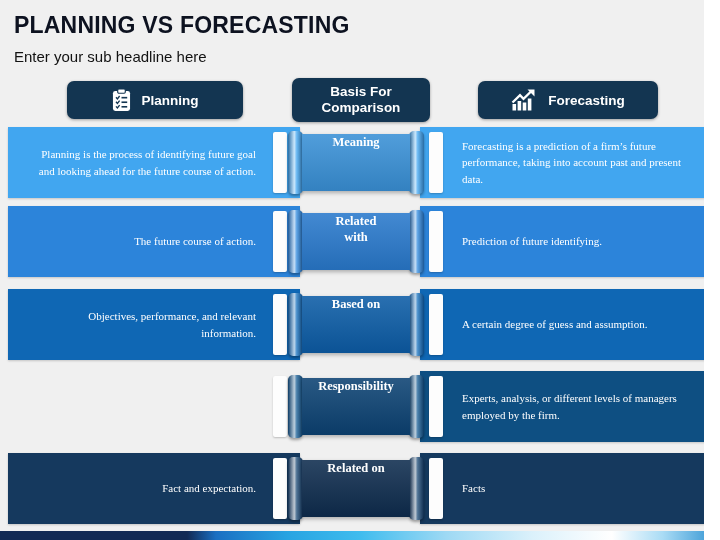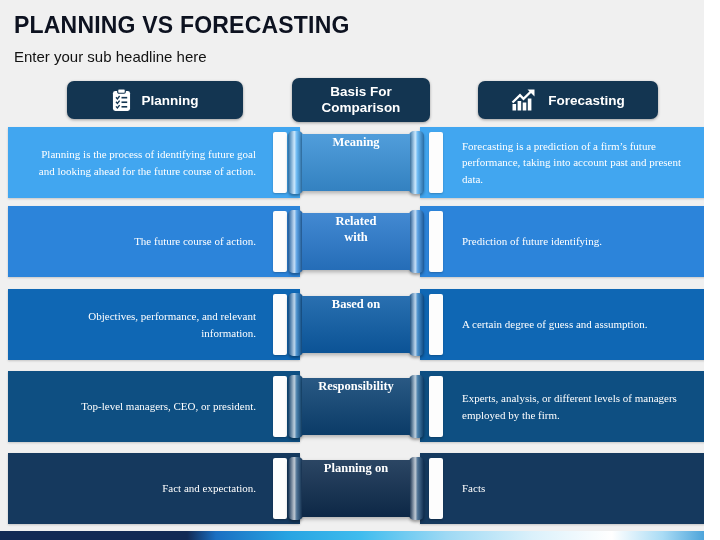--- a/index.html
+++ b/index.html
@@ -158,23 +158,20 @@
     <div class="wbar wbar-left"></div>
     <div class="wbar wbar-right"></div>
     <div class="roll roll-left"></div>
     <div class="roll roll-right"></div>
     <div class="panel">
       <span class="panel-label">Based on</span>
     </div>
   </div>
 
   <div class="row" style="top: 371px; --band: #0e4f82; --panel: #0c4273;">
-    <div class="band band-left">
-      <div class="cell-text left">Top-level managers, CEO, or president.</div>
-    </div>
     <div class="band band-right">
       <div class="cell-text right">Experts, analysis, or different levels of managers employed by the firm.</div>
     </div>
     <div class="wbar wbar-left"></div>
     <div class="wbar wbar-right"></div>
     <div class="roll roll-left"></div>
     <div class="roll roll-right"></div>
     <div class="panel">
       <span class="panel-label">Responsibility</span>
     </div>
@@ -185,19 +182,19 @@
       <div class="cell-text left">Fact and expectation.</div>
     </div>
     <div class="band band-right">
       <div class="cell-text right">Facts</div>
     </div>
     <div class="wbar wbar-left"></div>
     <div class="wbar wbar-right"></div>
     <div class="roll roll-left"></div>
     <div class="roll roll-right"></div>
     <div class="panel">
-      <span class="panel-label">Planning on</span>
+      <span class="panel-label">Related on</span>
     </div>
   </div>
 
   <div class="bottom-bar" style="background: linear-gradient(90deg, rgb(18, 42, 84) 0%, rgb(18, 42, 84) 26%, rgb(26, 111, 194) 30%, rgb(40, 164, 226) 40%, rgb(63, 188, 238) 50%, rgb(158, 217, 244) 62%, rgb(219, 241, 251) 74%, rgb(255, 255, 255) 85%, rgb(170, 220, 245) 92%, rgb(42, 143, 208) 100%);"></div>
 
 </div>
 
 </body></html>

